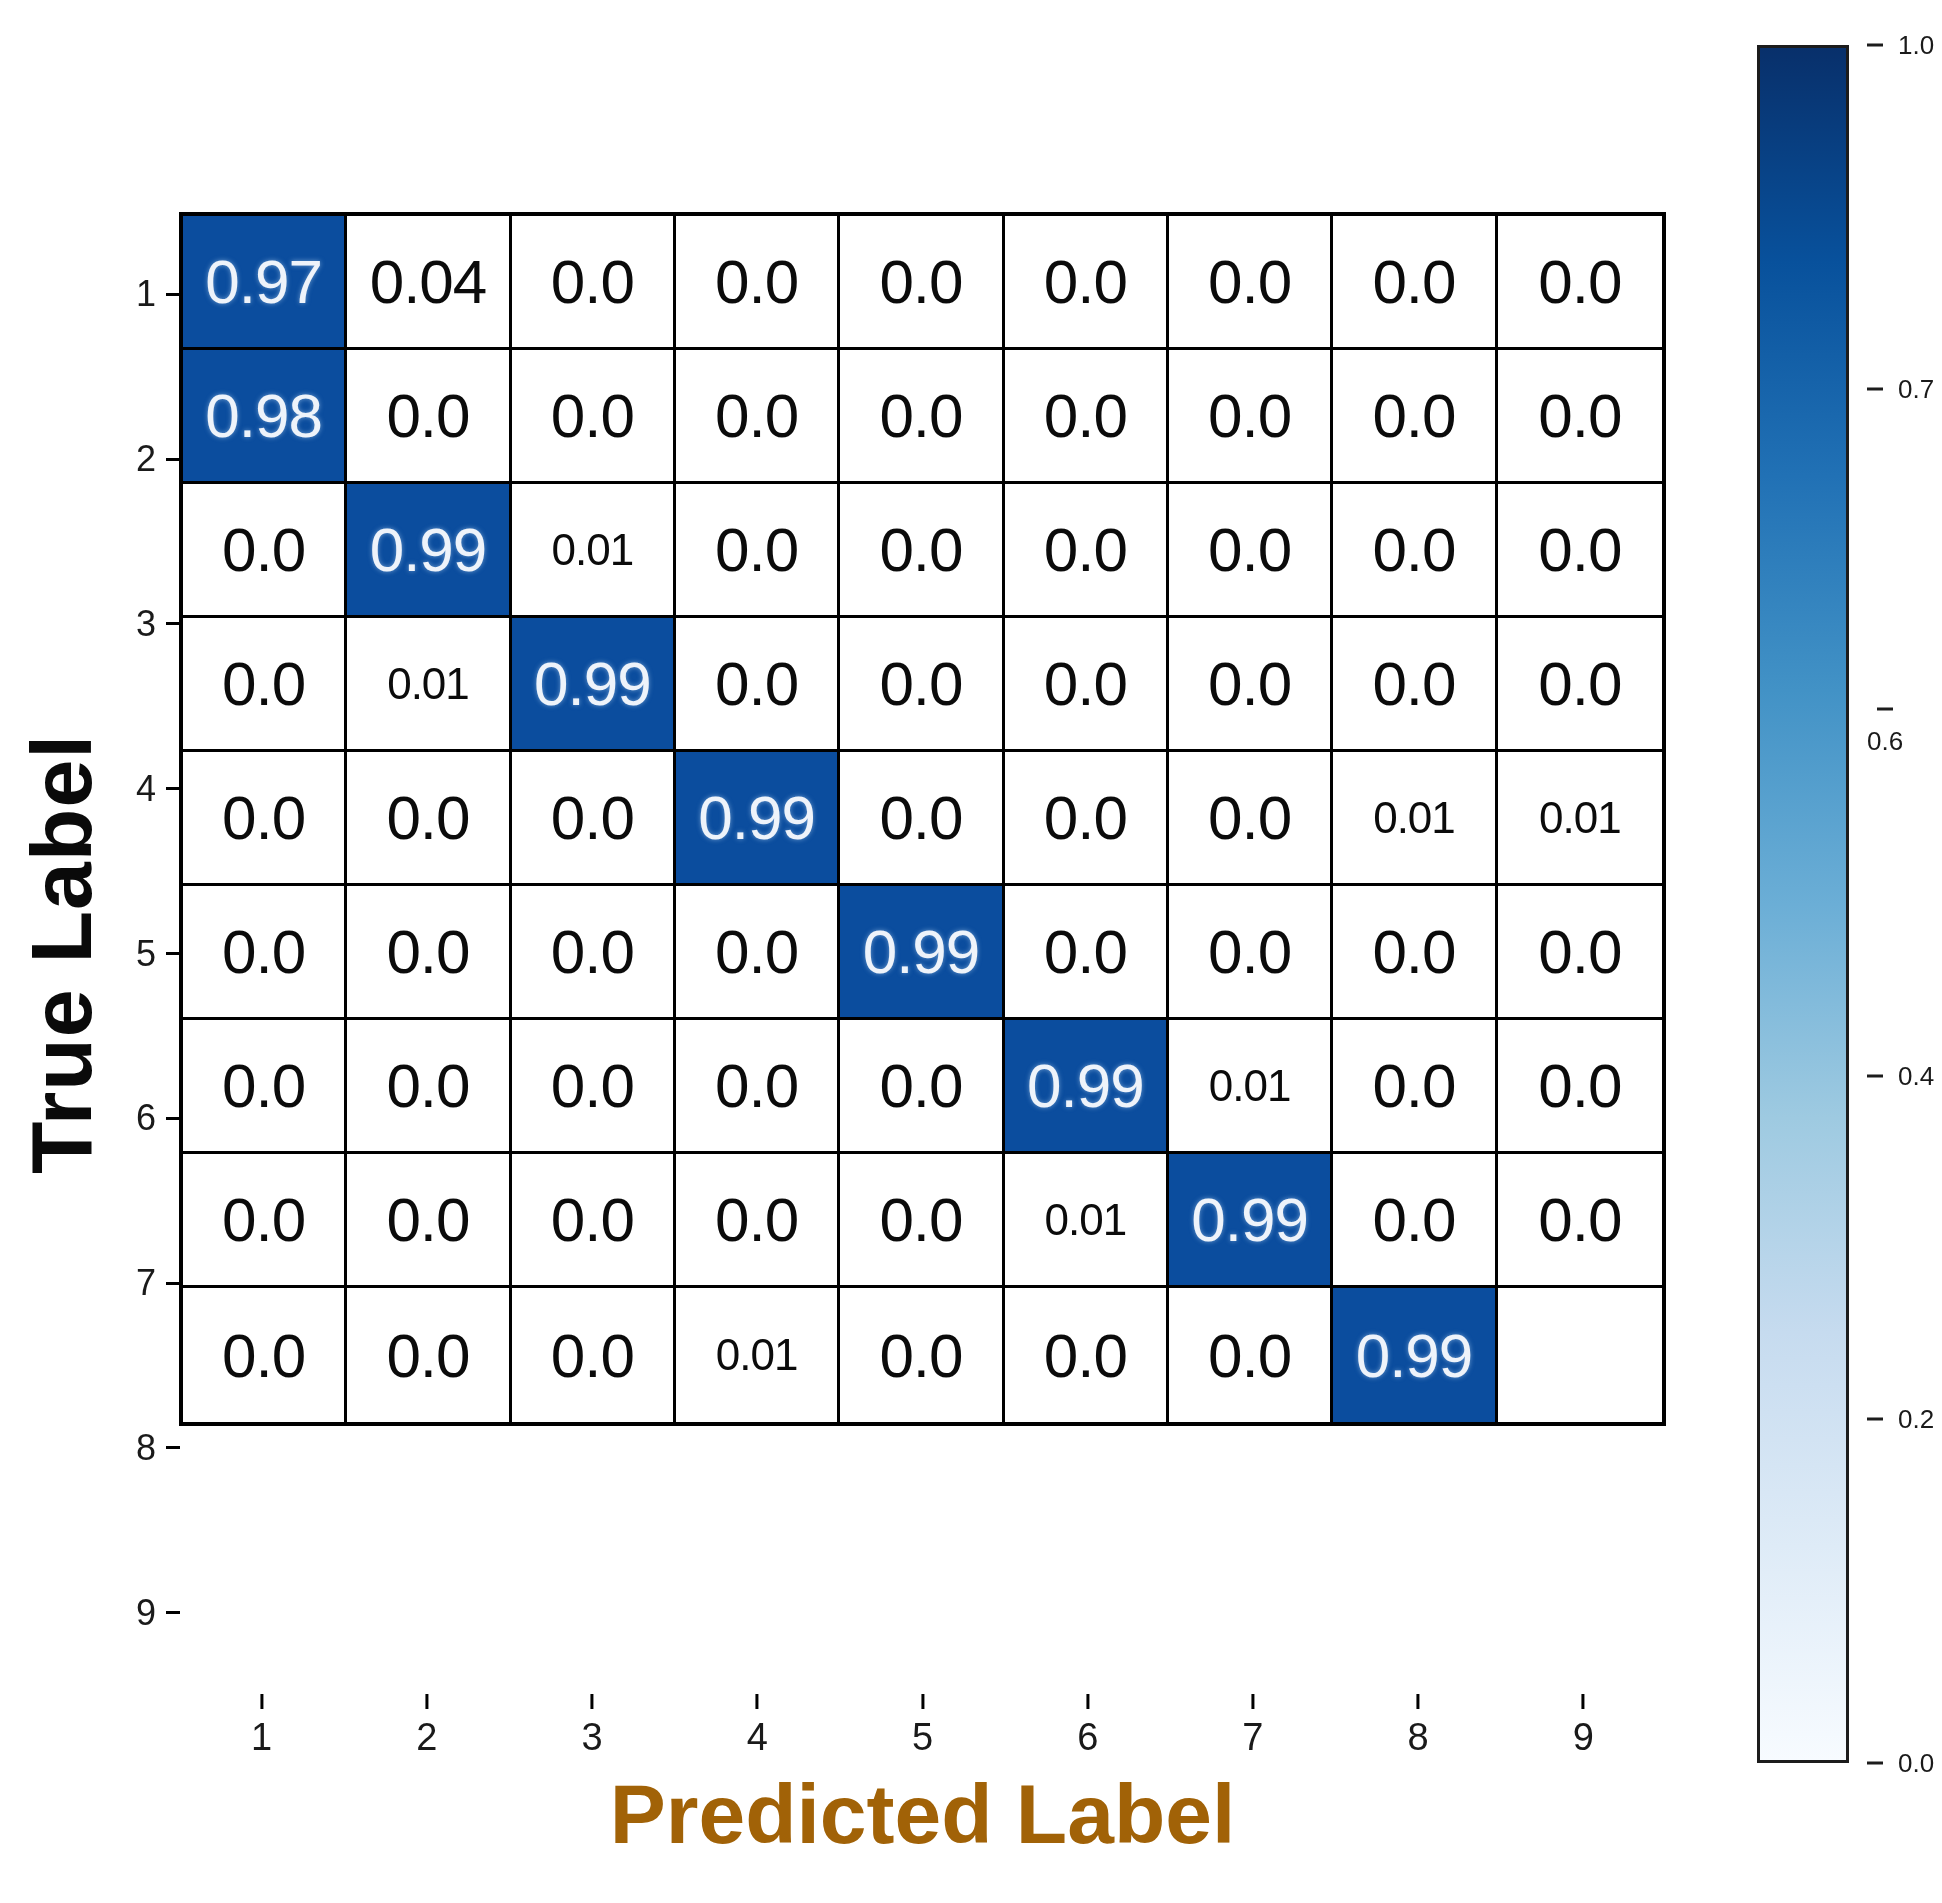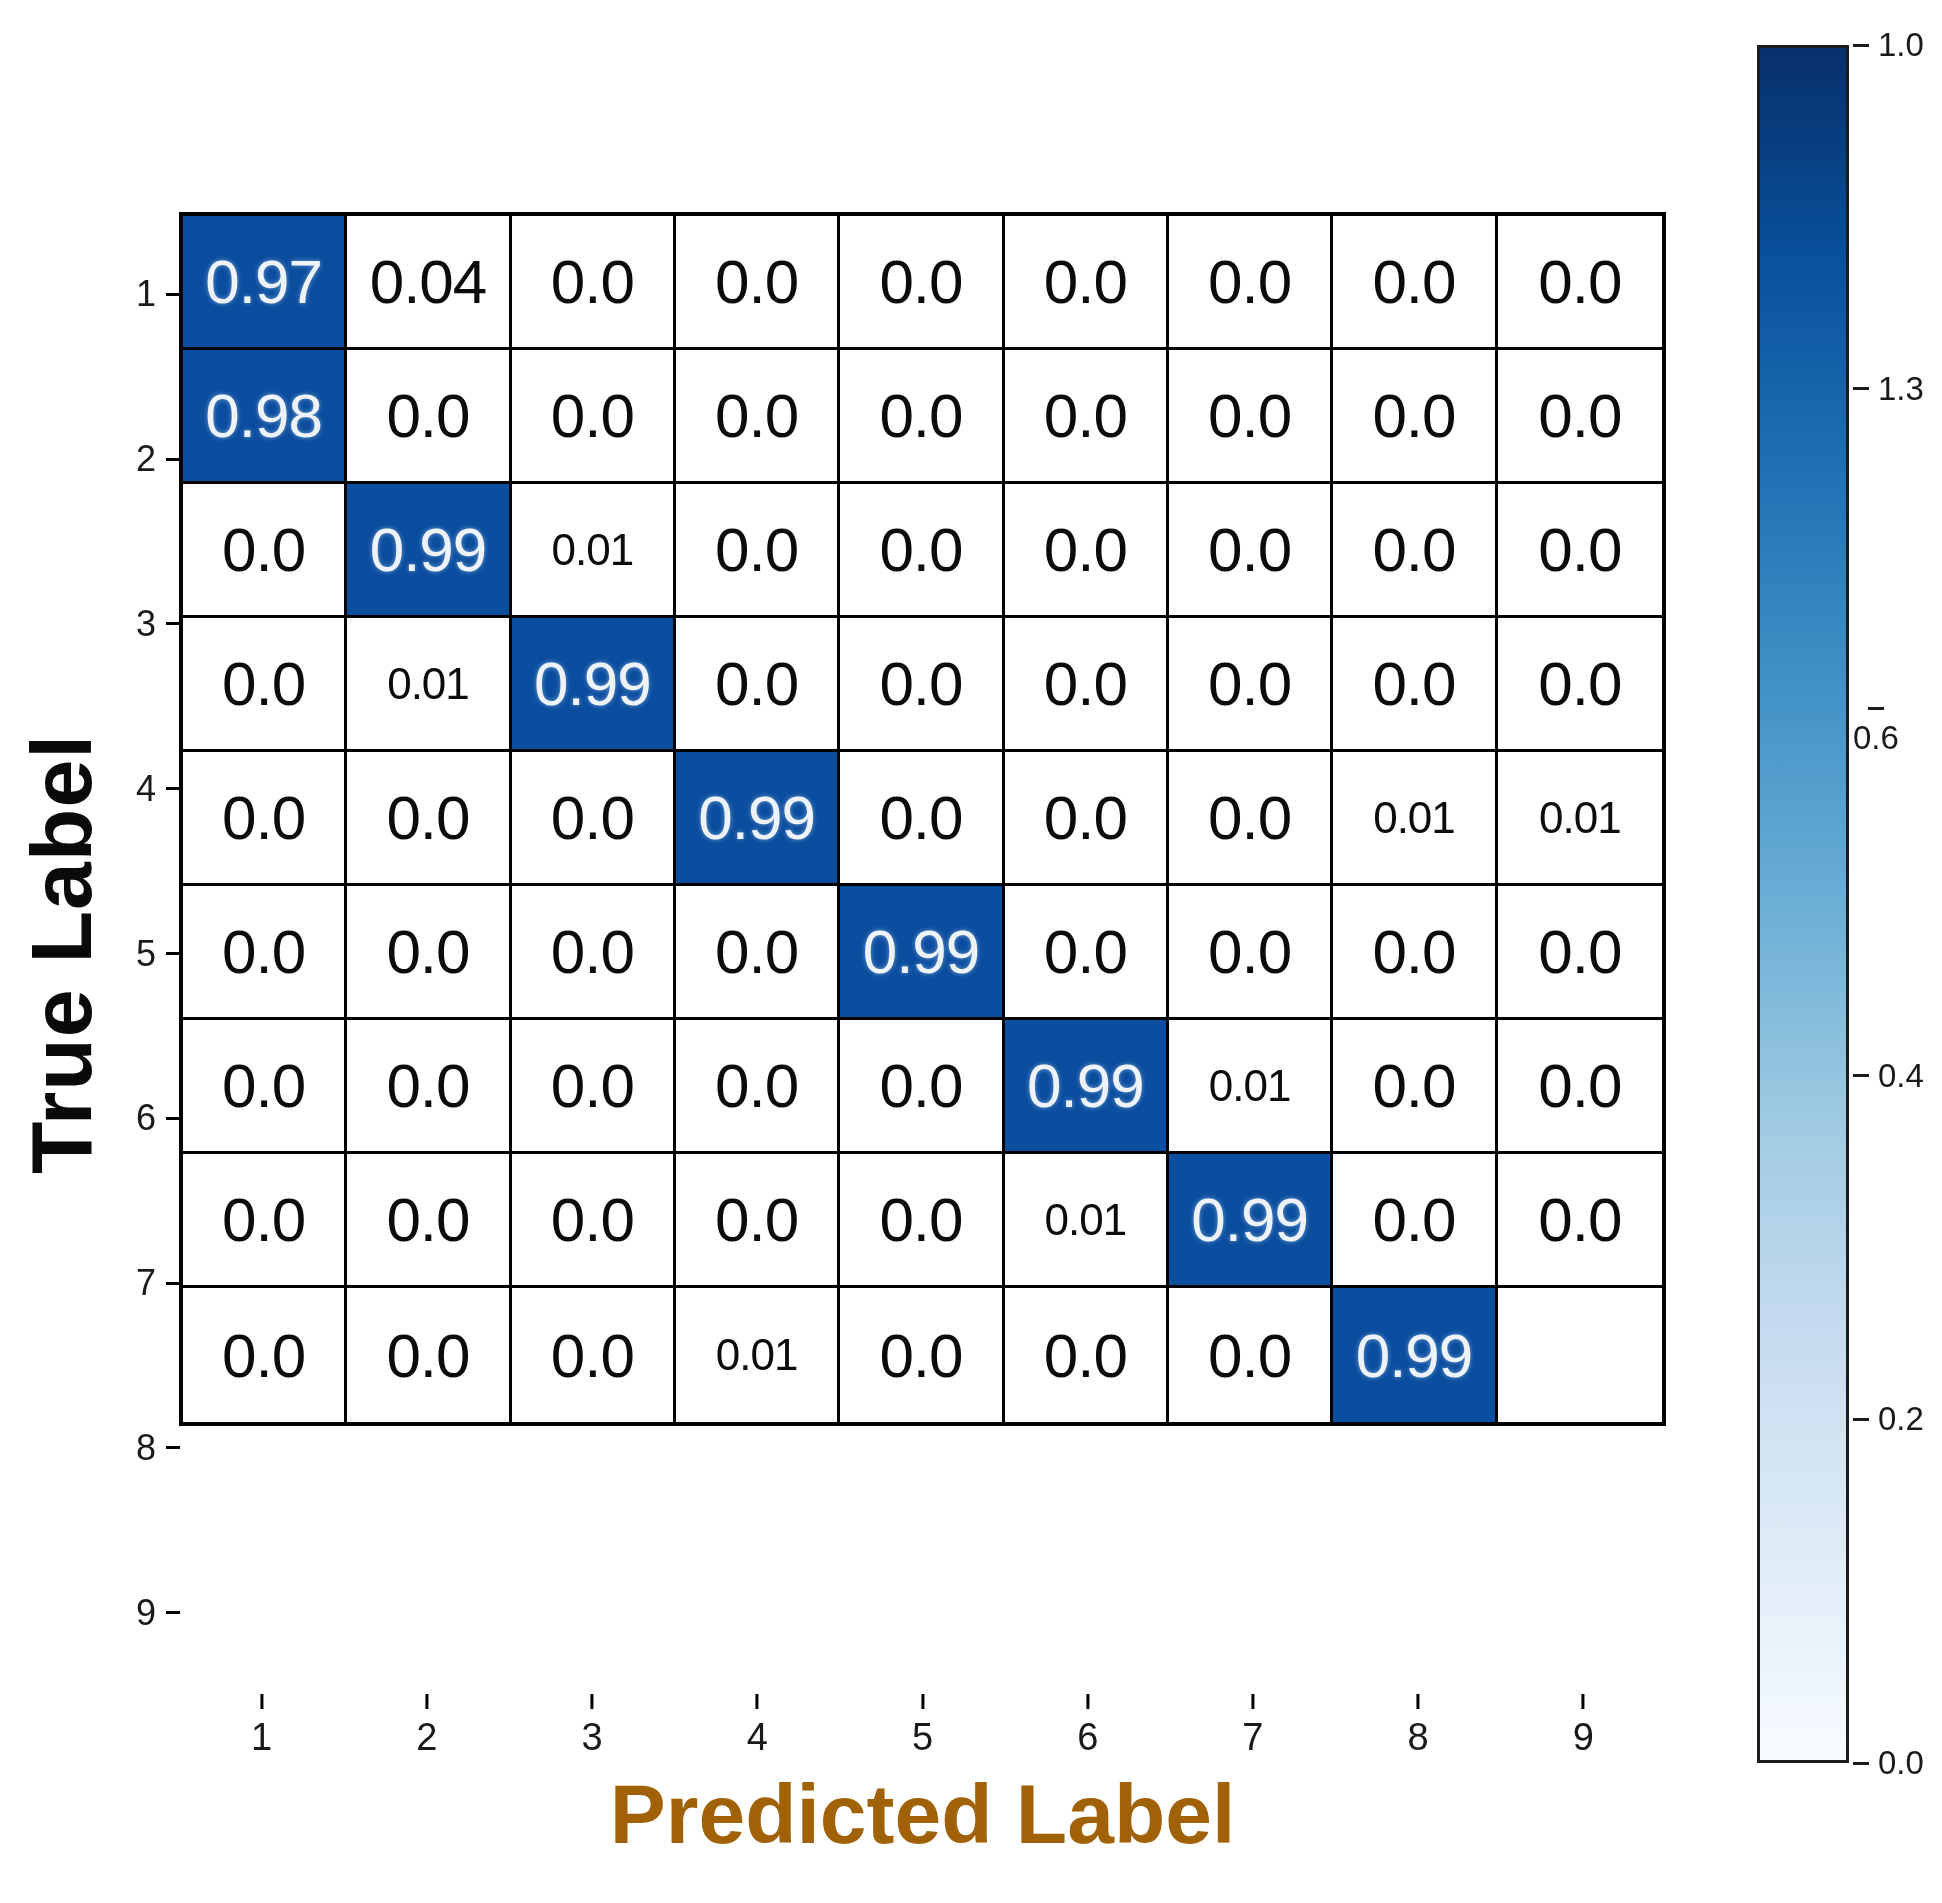--- a/index.html
+++ b/index.html
@@ -66,23 +66,23 @@
   .xlabel{
     position:absolute;left:179px;top:1766px;width:1487px;
     text-align:center;font-size:84px;font-weight:bold;color:#a16207;
   }
 
   
   .colorbar{position:absolute;left:1757px;top:45px;width:92px;height:1718px;}
   .cbar-gradient{position:absolute;inset:0;border:3px solid #1c1c1c;box-sizing:border-box;}
   .cbticks{position:absolute;left:100%;top:0;width:119px;height:100%;}
   .cbtick{
-    position:absolute;left:4px;transform:translateY(-50%);
-    display:flex;align-items:center;gap:9px;
-    font-size:33px;color:#1a1a1a;
+    position:absolute;left:18px;transform:translateY(-50%);
+    display:flex;align-items:center;gap:15px;
+    font-size:26px;color:#1a1a1a;
   }
   .cbdash{width:16px;height:3px;background:#1c1c1c;display:inline-block;}
 </style>
 </head>
 <body>
 
 <div class="fig">
 
   <div class="ylabel">True Label</div>
 
@@ -251,21 +251,21 @@
 
   <div class="colorbar">
     <div class="cbar-gradient" style="background: linear-gradient(rgb(8, 48, 107), rgb(8, 81, 156), rgb(33, 113, 181), rgb(66, 146, 198), rgb(107, 174, 214), rgb(158, 202, 225), rgb(198, 219, 239), rgb(222, 235, 247), rgb(247, 251, 255));"></div>
     <div class="cbticks">
         <div class="cbtick" style="top: 0%;">
           <span class="cbdash"></span>
           <span class="cblab">1.0</span>
         </div>
         <div class="cbtick" style="top: 20%;">
           <span class="cbdash"></span>
-          <span class="cblab">1.3</span>
+          <span class="cblab">0.7</span>
         </div>
         <div class="cbtick" style="top: 40%; flex-direction: column;">
           <span class="cbdash"></span>
           <span class="cblab">0.6</span>
         </div>
         <div class="cbtick" style="top: 60%;">
           <span class="cbdash"></span>
           <span class="cblab">0.4</span>
         </div>
         <div class="cbtick" style="top: 80%;">

